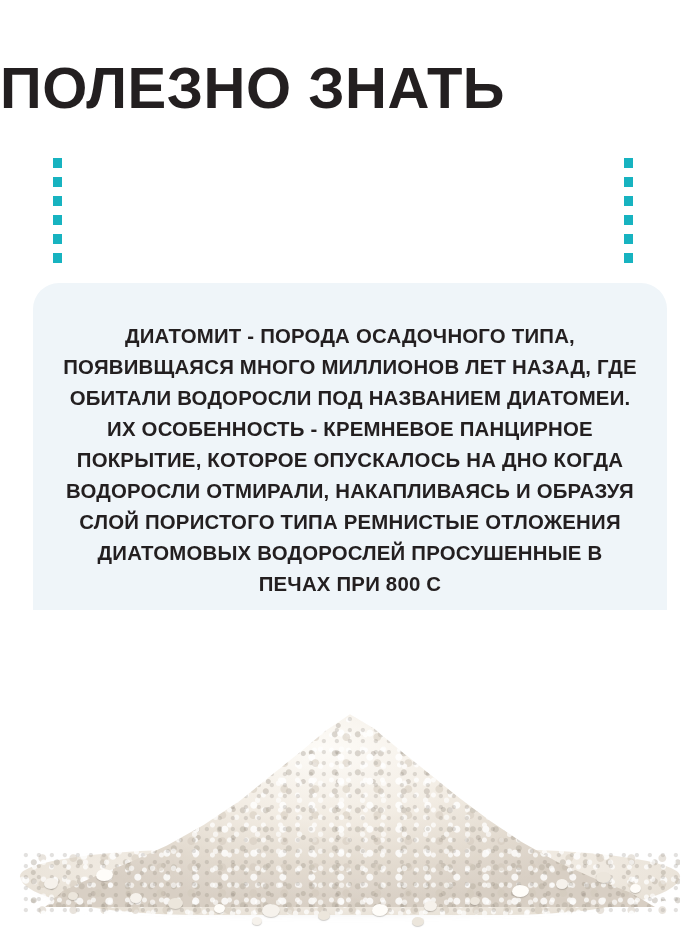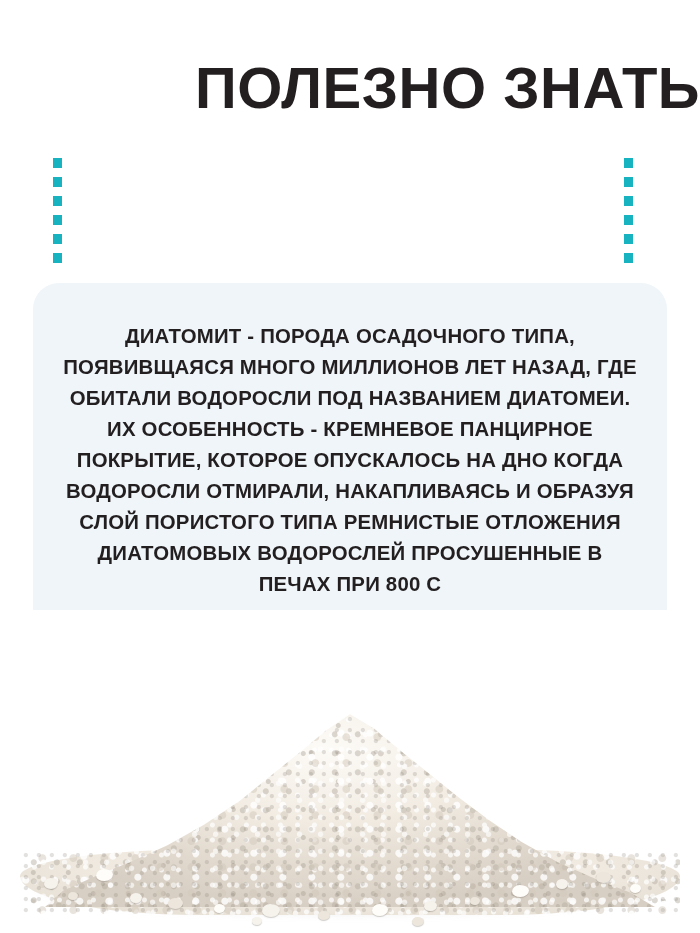--- a/index.html
+++ b/index.html
@@ -22,21 +22,21 @@
     background: #ffffff;
     overflow: hidden;
   }
 
   
   .title {
     position: absolute;
     top: 58px;
     left: 0;
     width: 700px;
-    text-align: right;
+    text-align: left;
     font-family: "Liberation Sans", sans-serif;
     font-weight: bold;
     font-size: 58px;
     letter-spacing: 0.5px;
     color: #231f20;
     line-height: 1.05;
     white-space: nowrap;
   }
 
   

